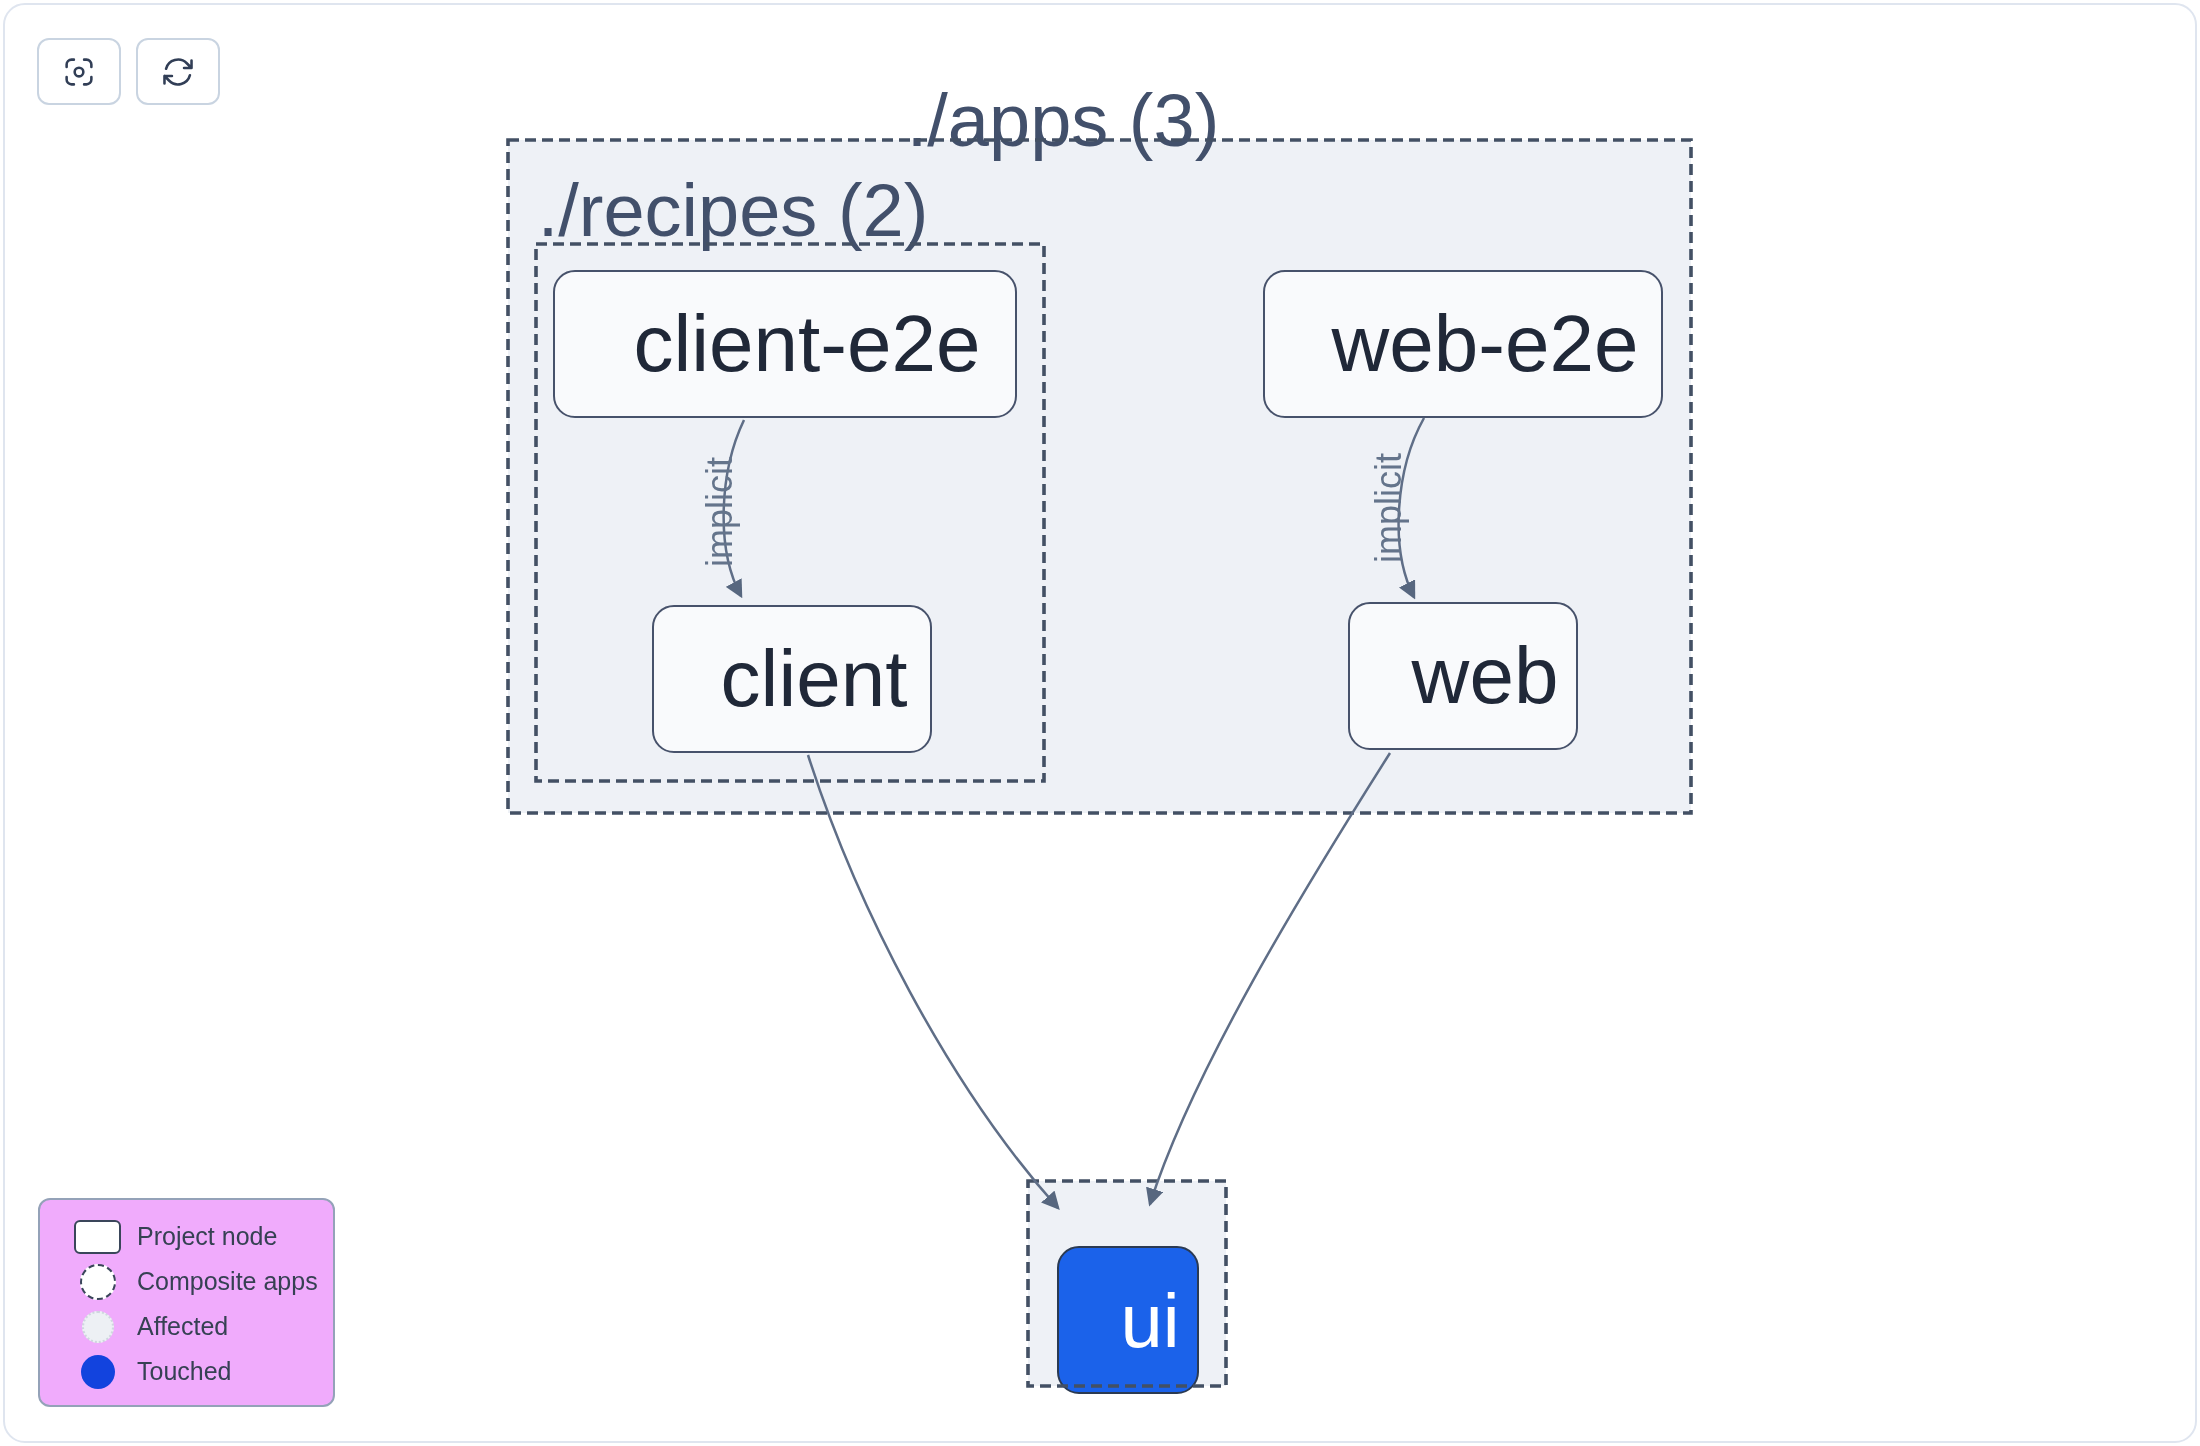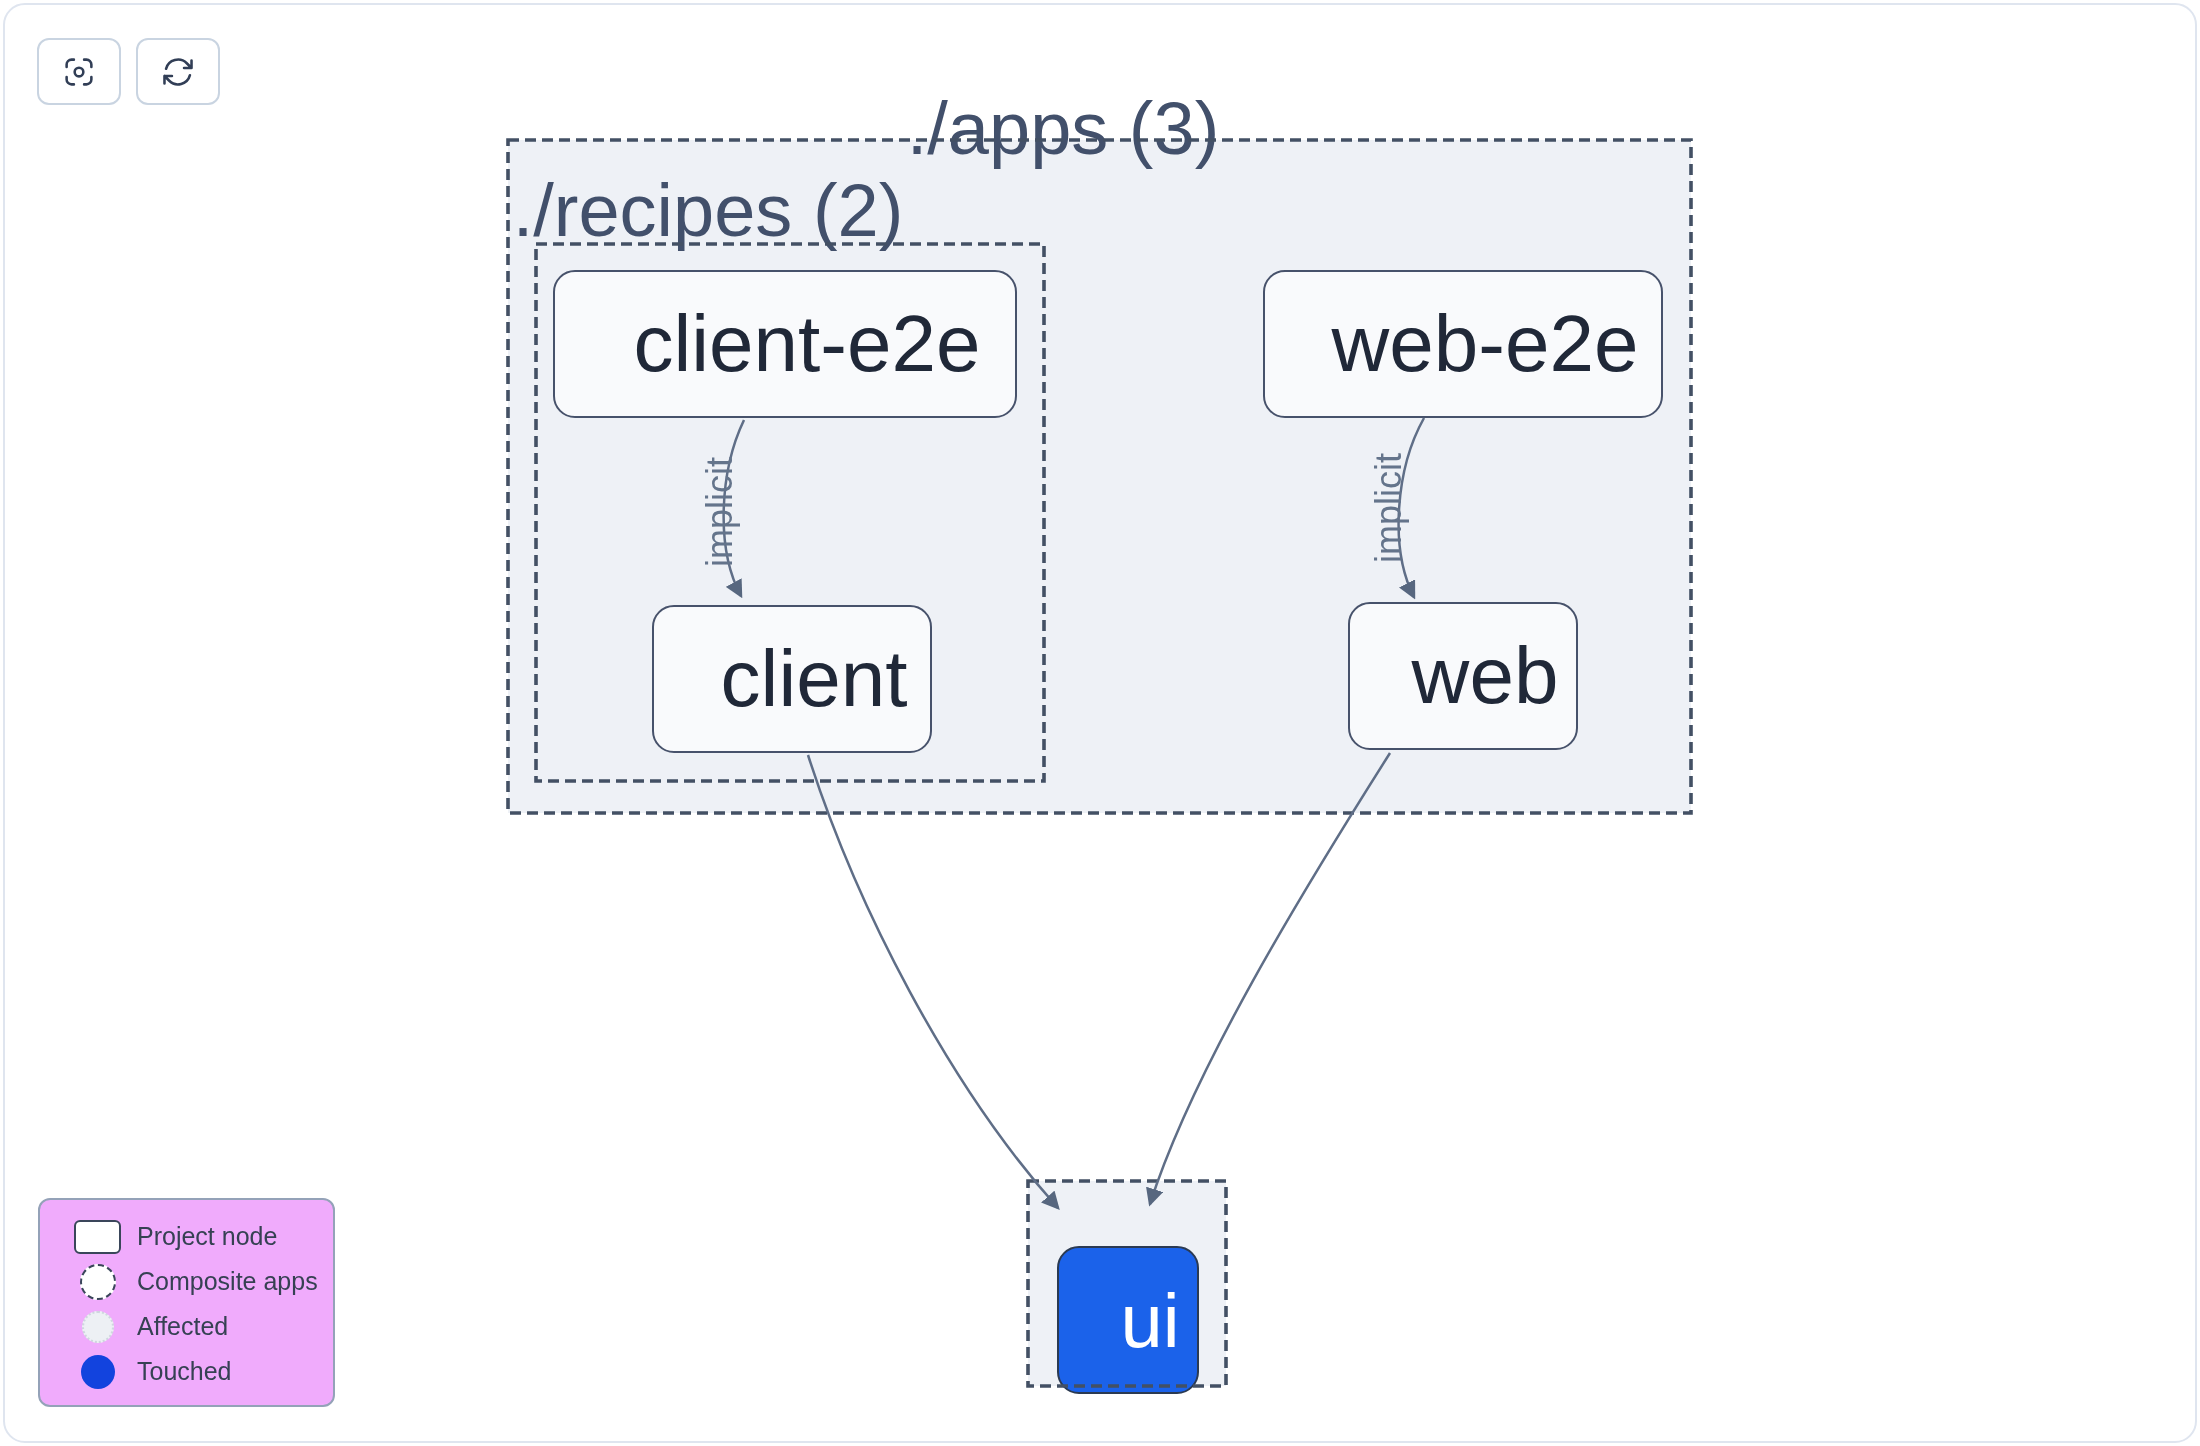--- a/index.html
+++ b/index.html
@@ -56,22 +56,22 @@
 <body>
 
 <div id="stage">
 
   <div class="canvas-frame"></div>
 
   <div class="group-fill" style="left:508px;top:140px;width:1183px;height:673px;"></div>
   <div class="group-fill" style="left:536px;top:244px;width:508px;height:537px;"></div>
   <div class="group-fill" style="left:1028px;top:1181px;width:198px;height:205px;"></div>
 
-  <div class="group-label" style="left:763px;top:92px;width:600px;">./apps (3)</div>
-  <div class="group-label" style="left:508px;top:174px;width:400px;">./recipes (2)</div>
+  <div class="group-label" style="left:763px;top:84px;width:600px;">./apps (3)</div>
+  <div class="group-label" style="left:533px;top:174px;width:400px;">./recipes (2)</div>
 
   <div class="node" style="left:553px;top:270px;width:464px;height:148px;box-sizing:border-box;">
     <span>client-e2e</span>
   </div>
   <div class="node" style="left:1263px;top:270px;width:400px;height:148px;box-sizing:border-box;">
     <span>web-e2e</span>
   </div>
   <div class="node" style="left:652px;top:605px;width:280px;height:148px;box-sizing:border-box;">
     <span>client</span>
   </div>

